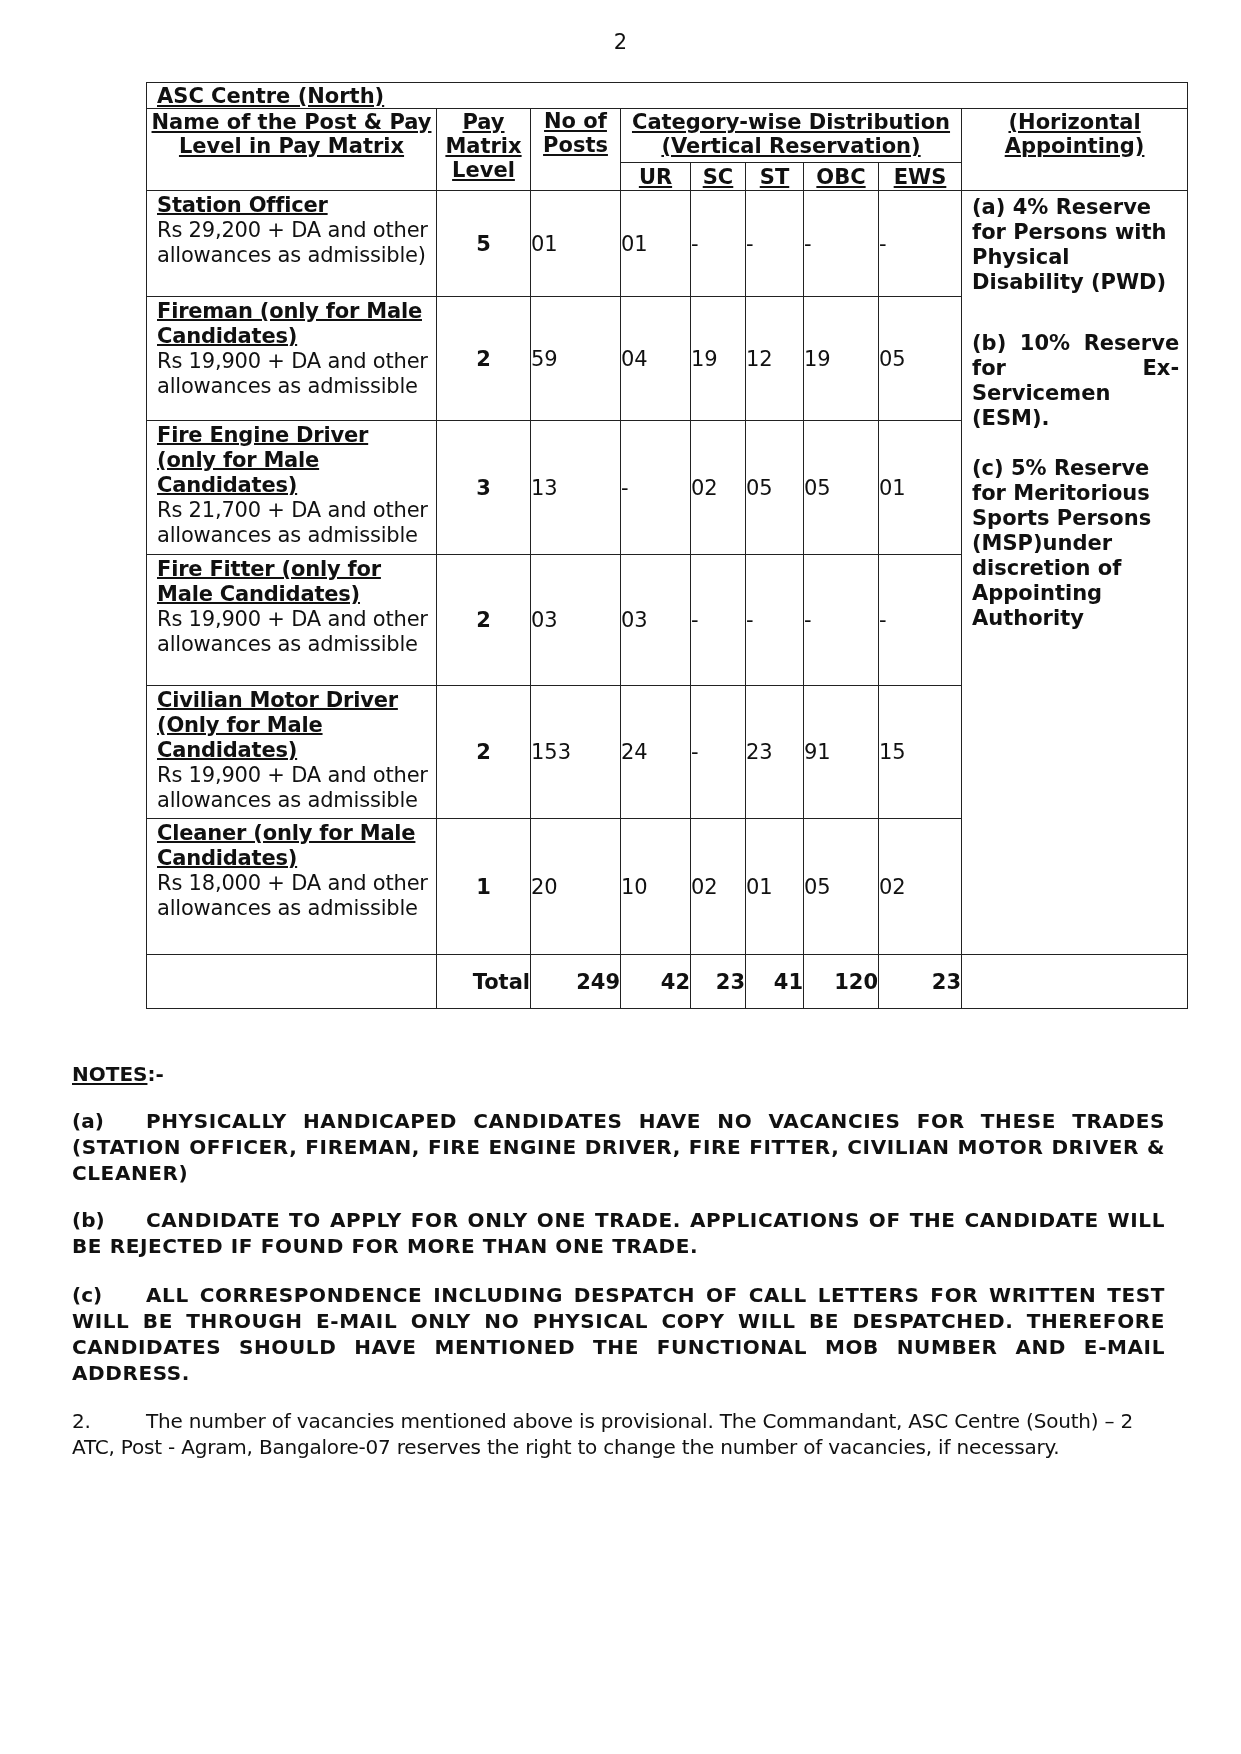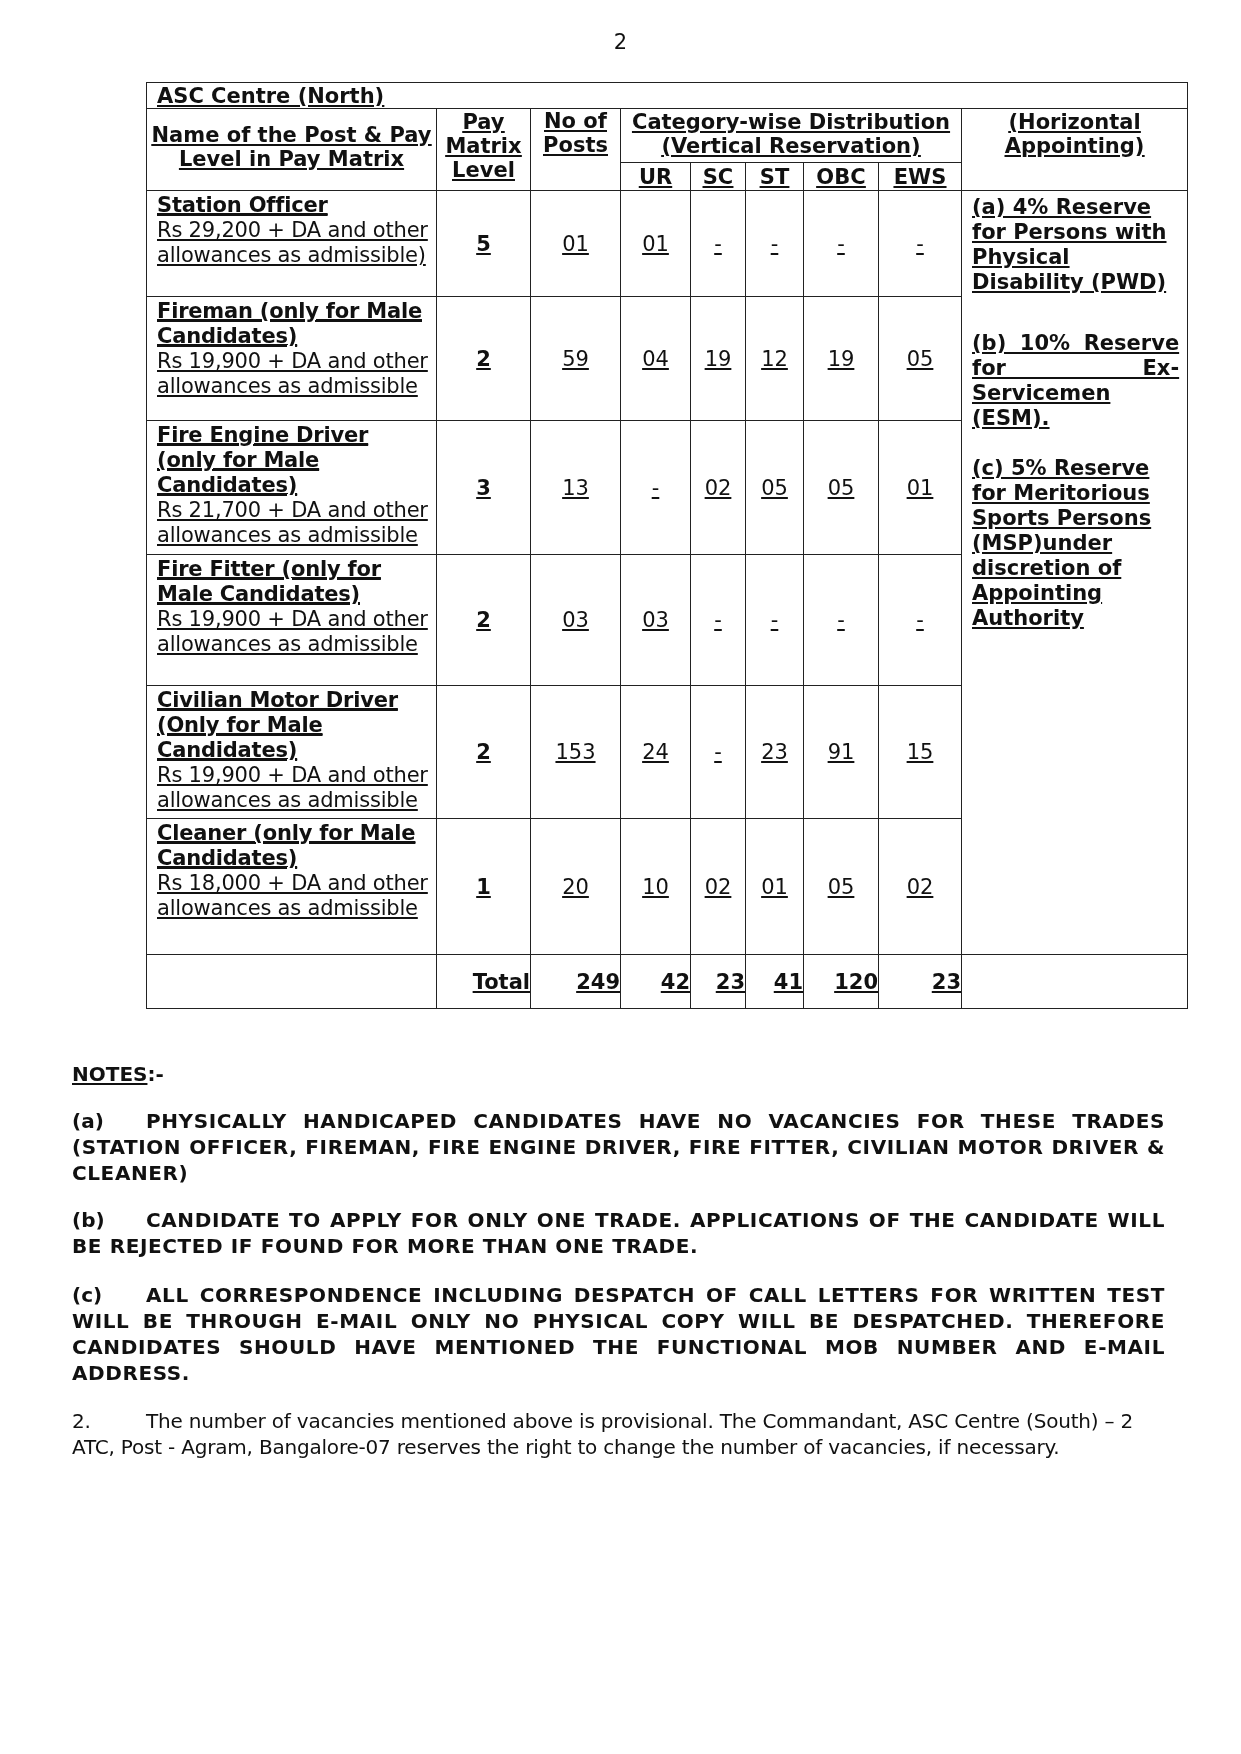--- a/index.html
+++ b/index.html
@@ -1,29 +1,29 @@
 <!DOCTYPE html>
 <html><head>
 <meta charset="utf-8">
 <style>
   html, body { margin: 0; padding: 0; background: #ffffff; }
   body { width: 1241px; height: 1754px; position: relative; overflow: hidden;
          font-family: "DejaVu Sans", sans-serif; color: #111; }
   .page-num { position: absolute; top: 30px; left: 0; width: 1241px; text-align: center;
               font-size: 21px; }
   table.vac { position: absolute; left: 146px; top: 82px; border-collapse: collapse;
-              table-layout: fixed; width: 1041px; font-size: 21px; text-decoration: underline; }
+              table-layout: fixed; width: 1041px; font-size: 21px; }
   table.vac td { border: 1.5px solid #222; padding: 0; vertical-align: middle; }
   .u { text-decoration: underline; text-underline-offset: 2px; text-decoration-thickness: 2px; }
   .title-cell { height: 24px; padding-left: 10px !important; font-weight: bold; line-height: 24px; }
   .hdr { text-align: center; font-weight: bold; line-height: 24px; }
   .post { padding: 2px 6px 0 10px !important; vertical-align: top !important; line-height: 25px; letter-spacing: -0.2px; }
   .post .pname { font-weight: bold; text-decoration: underline; text-decoration-thickness: 2px; }
   .post .pay { font-weight: normal; }
-  .num { text-align: center; margin-top: 36px; }
+  .num { text-align: left; margin-top: 36px; }
   .lvl { text-align: center; font-weight: bold; }
   .tot { text-align: right; font-weight: bold; }
   .horiz { vertical-align: top !important; padding: 4px 8px 0 10px !important; font-weight: bold; line-height: 25px; }
   .horiz p { margin: 0 0 25px 0; }
   .horiz .just { text-align: justify; text-align-last: justify; margin-top: 36px; }
   .notes { position: absolute; left: 72px; width: 1093px; font-size: 20px; }
   .notes-title { top: 1062px; font-weight: bold; }
   .note { font-weight: bold; line-height: 26px; text-align: justify; letter-spacing: 0.6px; }
   .note .tag { display: inline-block; width: 74px; letter-spacing: 0; }
   .note-a { top: 1108px; }
@@ -49,21 +49,21 @@
       <col style="width:83px">
       <col style="width:226px">
   </colgroup>
   <tbody>
       <tr style="height:26px">
     <td colspan="9" class="title-cell">
       <span class="u">ASC Centre (North)</span>
     </td>
   </tr>
   <tr style="height:54px">
-    <td rowspan="2" class="hdr" style="vertical-align:top;padding-top:14px">
+    <td rowspan="2" class="hdr" style="vertical-align:top;padding-top:1px">
       <span class="u">Name of the Post &amp; Pay Level in Pay Matrix</span>
     </td>
     <td rowspan="2" class="hdr" style="vertical-align:top;padding:1px 4px 0">
       <span class="u">Pay Matrix Level</span>
     </td>
     <td rowspan="2" class="hdr" style="vertical-align:top;padding:0 6px 0">
       <span class="u">No of Posts</span>
     </td>
     <td colspan="5" class="hdr" style="vertical-align:top;padding-top:1px">
       <span class="u">Category-wise Distribution (Vertical Reservation)</span>

